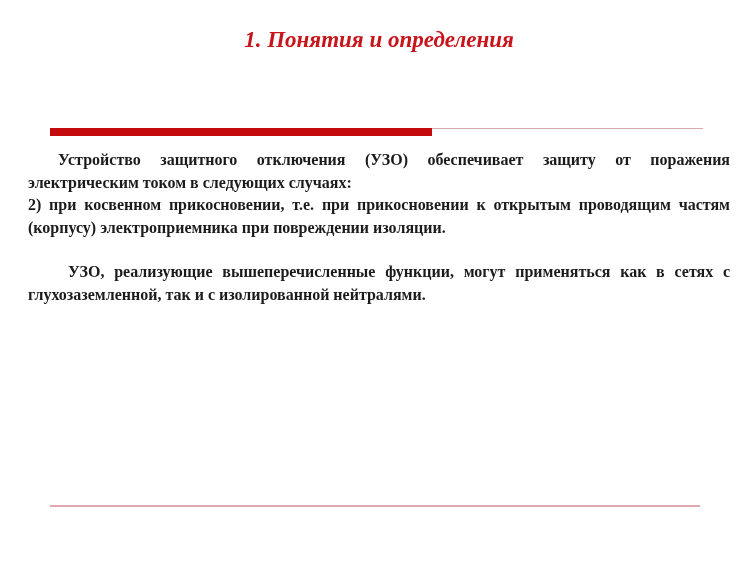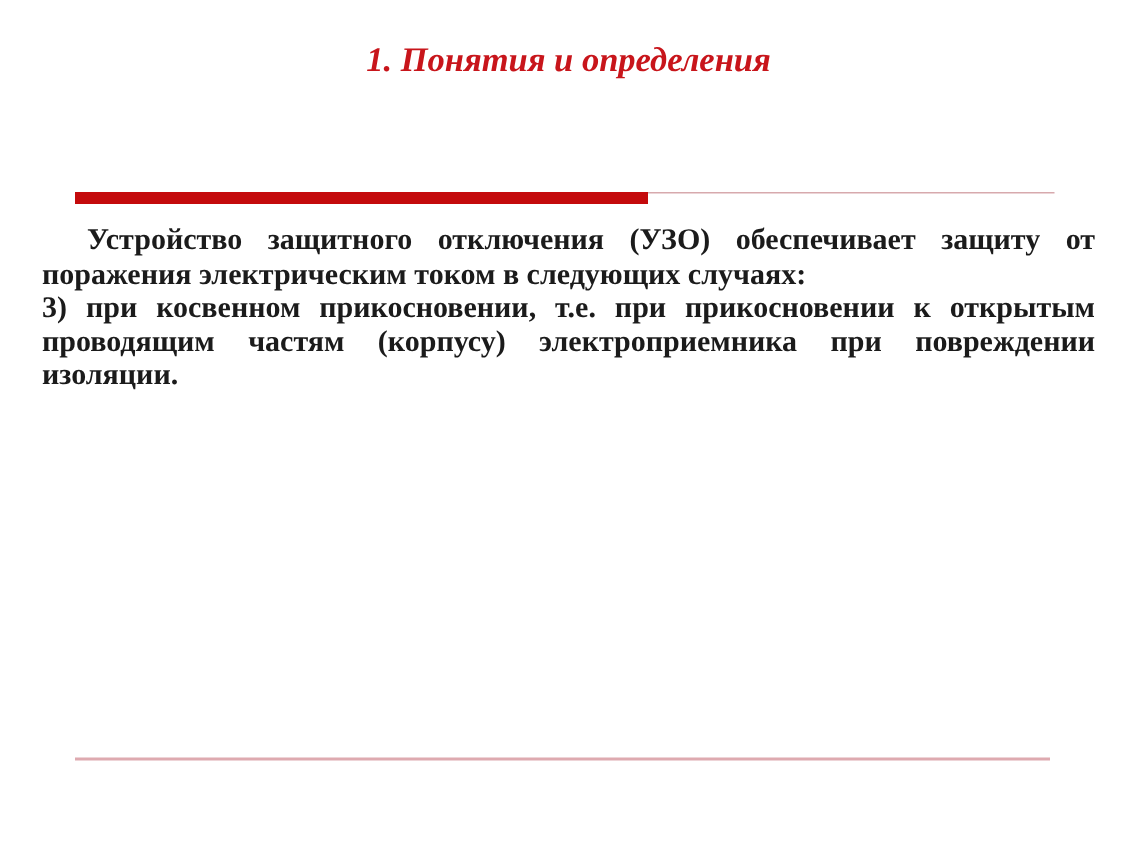--- a/index.html
+++ b/index.html
@@ -1,33 +1,34 @@
 <!DOCTYPE html>
 <html><head>
 <meta charset="utf-8">
 <style>
   html, body { margin: 0; padding: 0; }
   body { width: 750px; height: 562px; background: #ffffff; position: relative; overflow: hidden; font-family: "Liberation Serif", "DejaVu Serif", serif; }
   .title { position: absolute; left: 0; width: 750px; top: 27px; text-align: center; font-style: italic; font-weight: bold; font-size: 23px; color: #c8151b; padding-left: 8px; box-sizing: border-box; }
   .thick-bar { position: absolute; left: 50px; top: 128px; width: 382px; height: 8px; background: #c40a0c; }
   .thin-top { position: absolute; left: 432px; top: 128px; width: 271px; height: 1px; background: #d7a9ad; }
   .thin-bottom { position: absolute; left: 50px; top: 505px; width: 650px; height: 2px; background: #deaab0; }
-  .body-text { position: absolute; left: 28px; top: 149px; width: 702px; font-weight: bold; font-size: 20px; line-height: 22.5px; color: #1b1b1b; text-align: justify; }
+  .body-text { position: absolute; left: 28px; top: 149px; width: 702px; font-weight: bold; font-size: 16px; line-height: 22.5px; color: #1b1b1b; text-align: justify; }
   .body-text p { margin: 0; }
   .indent1 { text-indent: 30px; }
   .gap { height: 22px; }
   .indent2 { text-indent: 40px; }
   .indent3 { text-indent: 48px; }
 </style>
 </head>
 <body>
 
 <div class="title">1. Понятия и определения</div>
 <div class="thick-bar"></div>
 <div class="thin-top"></div>
 
 <div class="body-text">
   <p class="indent1">Устройство защитного отключения (УЗО) обеспечивает защиту от поражения электрическим током в следующих случаях:</p>
-  <p>3) при косвенном прикосновении, т.е. при прикосновении к открытым проводящим частям (корпусу) электроприемника при повреждении изоляции.</p>
+  <p>2) при косвенном прикосновении, т.е. при прикосновении к открытым проводящим частям (корпусу) электроприемника при повреждении изоляции.</p>
   <div class="gap"></div>
+  <p class="indent2">УЗО, реализующие вышеперечисленные функции, могут применяться как в сетях с глухозаземленной, так и с изолированной нейтралями.</p>
 </div>
 
 <div class="thin-bottom"></div>
 
 </body></html>

